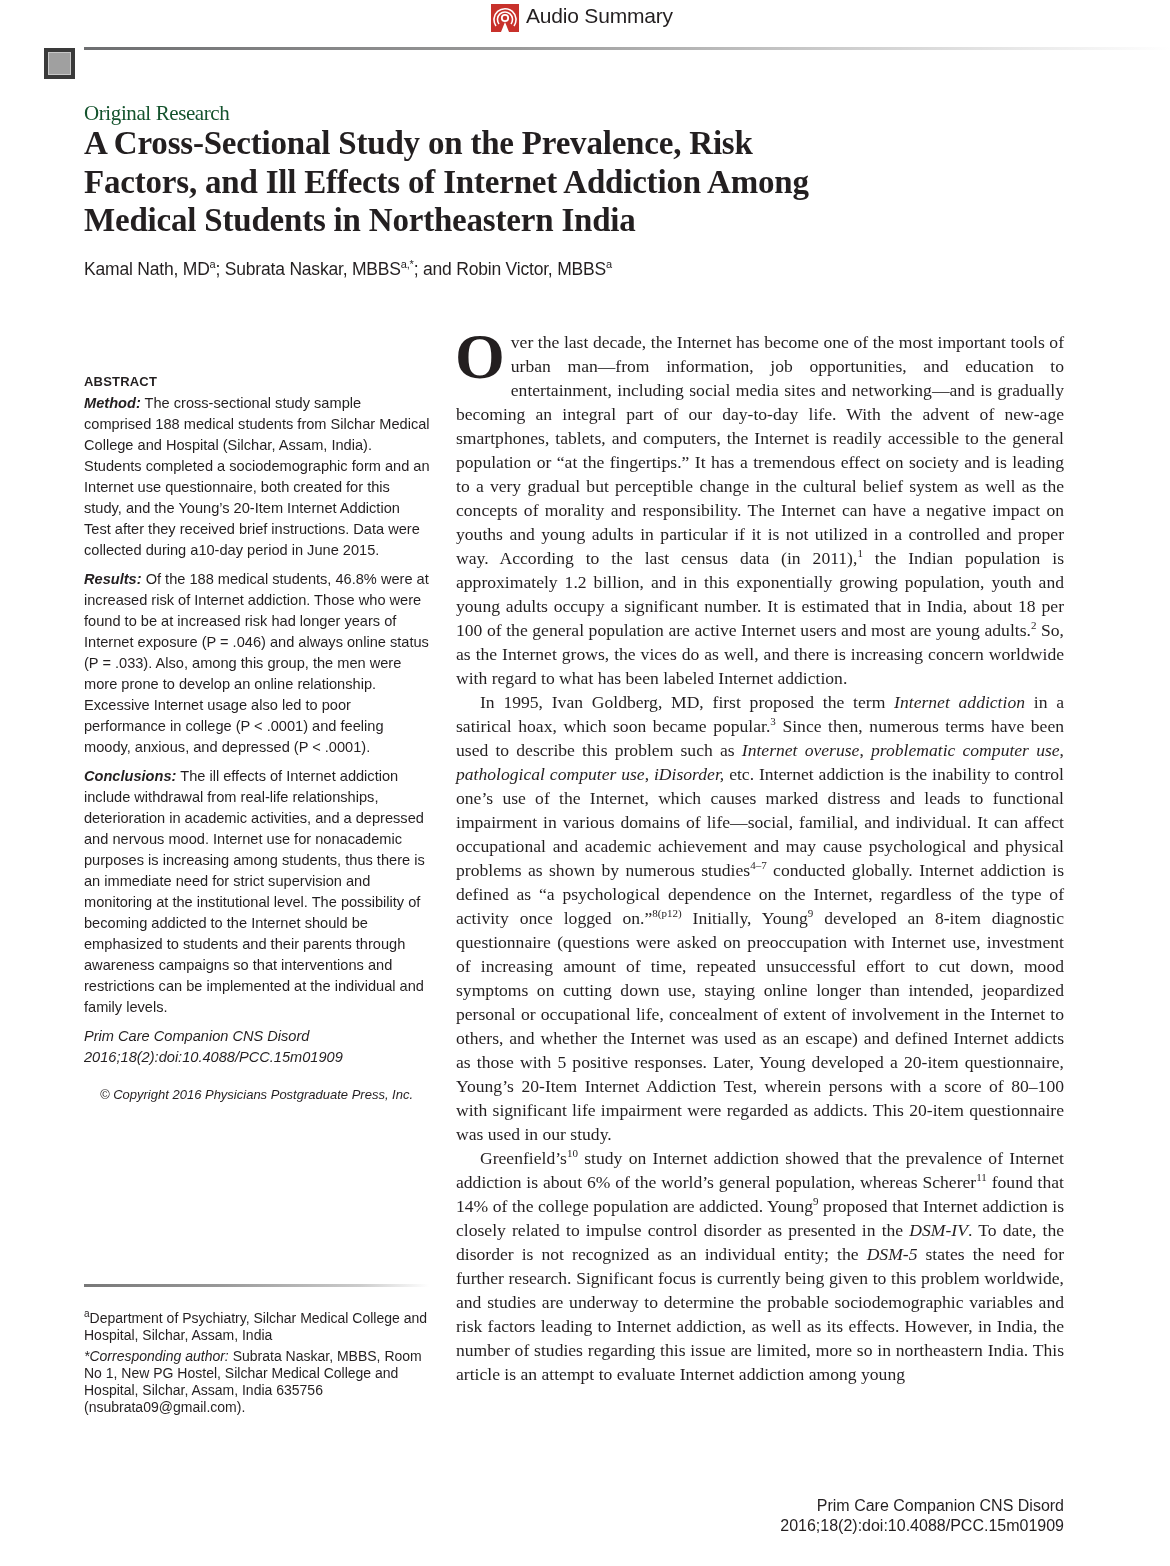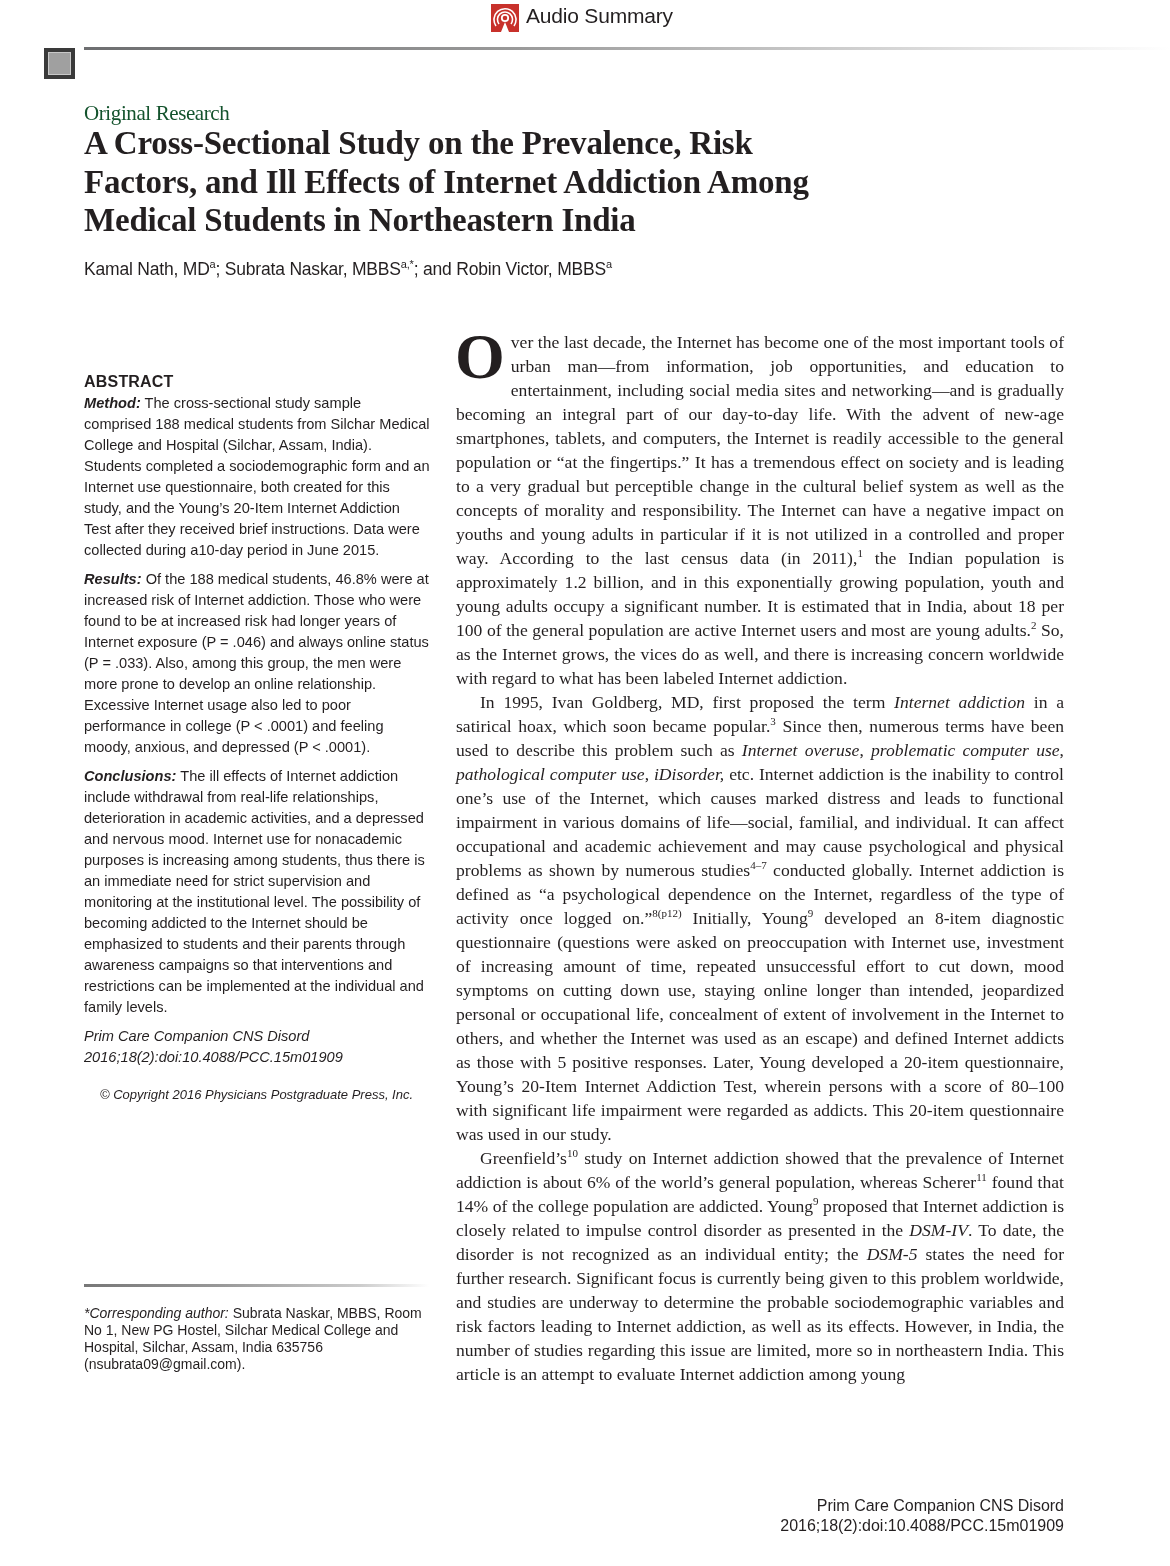--- a/index.html
+++ b/index.html
@@ -19,21 +19,21 @@
   #section-box .inner { position: absolute; left: 4px; top: 4px; width: 23px; height: 23px; background: #a0a0a0; border: 1px solid #c8c8c8; box-sizing: border-box; }
   #section-label { position: absolute; left: 84px; top: 53px; font-family: Liberation Serif, serif; font-size: 21px; color: #14532d; letter-spacing: -0.4px; margin-top: 48px; }
 
   
   #title { position: absolute; left: 84px; top: 124px; width: 780px; font-family: "Liberation Serif", serif; font-weight: bold; font-size: 33px; line-height: 38.5px; color: #231f20; letter-spacing: -0.2px; }
   #authors { position: absolute; left: 84px; top: 258px; font-family: "Liberation Sans", sans-serif; font-size: 17.5px; color: #231f20; letter-spacing: -0.2px; }
   #authors sup { font-size: 11px; }
 
   
   #abstract { position: absolute; left: 84px; top: 371px; width: 346px; font-family: "Liberation Sans", sans-serif; font-size: 14.6px; line-height: 21px; color: #231f20; }
-  #abstract h2 { margin: 0 0 1px 0; font-size: 16px; font-weight: bold; letter-spacing: 0.2px; }
+  #abstract h2 { margin: 0 0 1px 0; font-size: 13px; font-weight: bold; letter-spacing: 0.2px; }
   #abstract p { margin: 0 0 8px 0; }
   #abstract .lead { font-weight: bold; font-style: italic; }
   #abstract .cite { font-style: italic; margin-top: 8px; }
   #abstract .copy { font-style: italic; font-size: 13px; margin: 16px; }
 
   #left-rule { position: absolute; left: 84px; top: 1284px; width: 345px; height: 3px;
     background: linear-gradient(to right, #777 0%, #999 40%, #ccc 80%, #fff 100%); }
 
   #affil { position: absolute; left: 84px; top: 1305px; width: 346px; font-family: "Liberation Sans", sans-serif; font-size: 14px; line-height: 17px; color: #231f20; }
   #affil p { margin: 0 0 4px 0; }
@@ -88,20 +88,21 @@
   <p class="cite" style="margin-bottom:0;">
     <span>Prim Care Companion CNS Disord</span><br>
     <span>2016;18(2):doi:10.4088/PCC.15m01909</span>
   </p>
   <p class="copy">© Copyright 2016 Physicians Postgraduate Press, Inc.</p>
 </div>
 
 <div id="left-rule"></div>
 
 <div id="affil">
+  <p><sup>a</sup><span>Department of Psychiatry, Silchar Medical College and Hospital, Silchar, Assam, India</span></p>
   <p><span class="it">*Corresponding author:</span><span> Subrata Naskar, MBBS, Room No 1, New PG Hostel, Silchar Medical College and Hospital, Silchar, Assam, India 635756 (nsubrata09@gmail.com).</span></p>
 </div>
 
 <div id="body">
     <p class="first"><span class="dropcap">O</span><span>ver the last decade, the Internet has become one of the most important tools of urban man—from information, job opportunities, and education to entertainment, including social media sites and networking—and is gradually becoming an integral part of our day-to-day life. With the advent of new-age smartphones, tablets, and computers, the Internet is readily accessible to the general population or “at the fingertips.” It has a tremendous effect on society and is leading to a very gradual but perceptible change in the cultural belief system as well as the concepts of morality and responsibility. The Internet can have a negative impact on youths and young adults in particular if it is not utilized in a controlled and proper way. According to the last census data (in 2011),</span><sup>1</sup><span> the Indian population is approximately 1.2 billion, and in this exponentially growing population, youth and young adults occupy a significant number. It is estimated that in India, about 18 per 100 of the general population are active Internet users and most are young adults.</span><sup>2</sup><span> So, as the Internet grows, the vices do as well, and there is increasing concern worldwide with regard to what has been labeled Internet addiction.</span></p>
     <p><span>In 1995, Ivan Goldberg, MD, first proposed the term </span><i>Internet addiction</i><span> in a satirical hoax, which soon became popular.</span><sup>3</sup><span> Since then, numerous terms have been used to describe this problem such as </span><i>Internet overuse</i><span>, </span><i>problematic computer use</i><span>, </span><i>pathological computer use</i><span>, </span><i>iDisorder,</i><span> etc. Internet addiction is the inability to control one’s use of the Internet, which causes marked distress and leads to functional impairment in various domains of life—social, familial, and individual. It can affect occupational and academic achievement and may cause psychological and physical problems as shown by numerous studies</span><sup>4–7</sup><span> conducted globally. Internet addiction is defined as “a psychological dependence on the Internet, regardless of the type of activity once logged on.”</span><sup>8(p12)</sup><span> Initially, Young</span><sup>9</sup><span> developed an 8-item diagnostic questionnaire (questions were asked on preoccupation with Internet use, investment of increasing amount of time, repeated unsuccessful effort to cut down, mood symptoms on cutting down use, staying online longer than intended, jeopardized personal or occupational life, concealment of extent of involvement in the Internet to others, and whether the Internet was used as an escape) and defined Internet addicts as those with 5 positive responses. Later, Young developed a 20-item questionnaire, Young’s 20-Item Internet Addiction Test, wherein persons with a score of 80–100 with significant life impairment were regarded as addicts. This 20-item questionnaire was used in our study.</span></p>
     <p><span>Greenfield’s</span><sup>10</sup><span> study on Internet addiction showed that the prevalence of Internet addiction is about 6% of the world’s general population, whereas Scherer</span><sup>11</sup><span> found that 14% of the college population are addicted. Young</span><sup>9</sup><span> proposed that Internet addiction is closely related to impulse control disorder as presented in the </span><i>DSM-IV</i><span>. To date, the disorder is not recognized as an individual entity; the </span><i>DSM-5</i><span> states the need for further research. Significant focus is currently being given to this problem worldwide, and studies are underway to determine the probable sociodemographic variables and risk factors leading to Internet addiction, as well as its effects. However, in India, the number of studies regarding this issue are limited, more so in northeastern India. This article is an attempt to evaluate Internet addiction among young</span></p>
   </div>
 
 <div id="footer-left">

